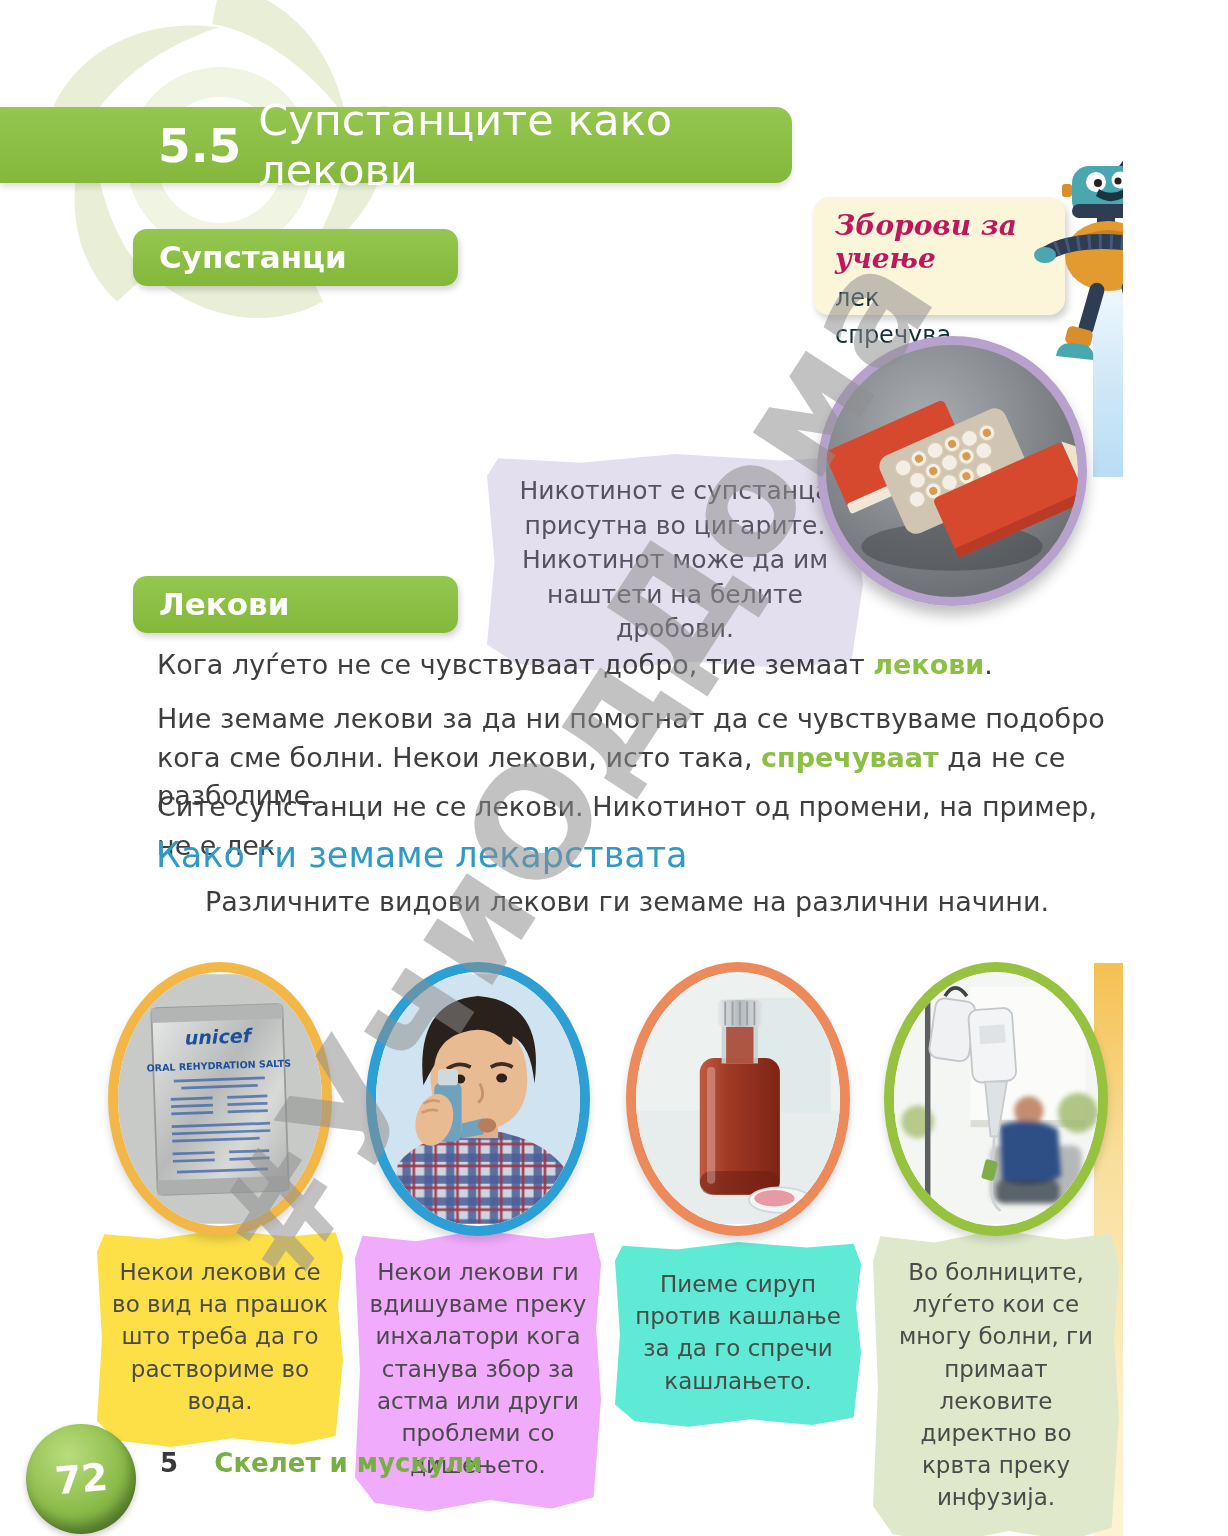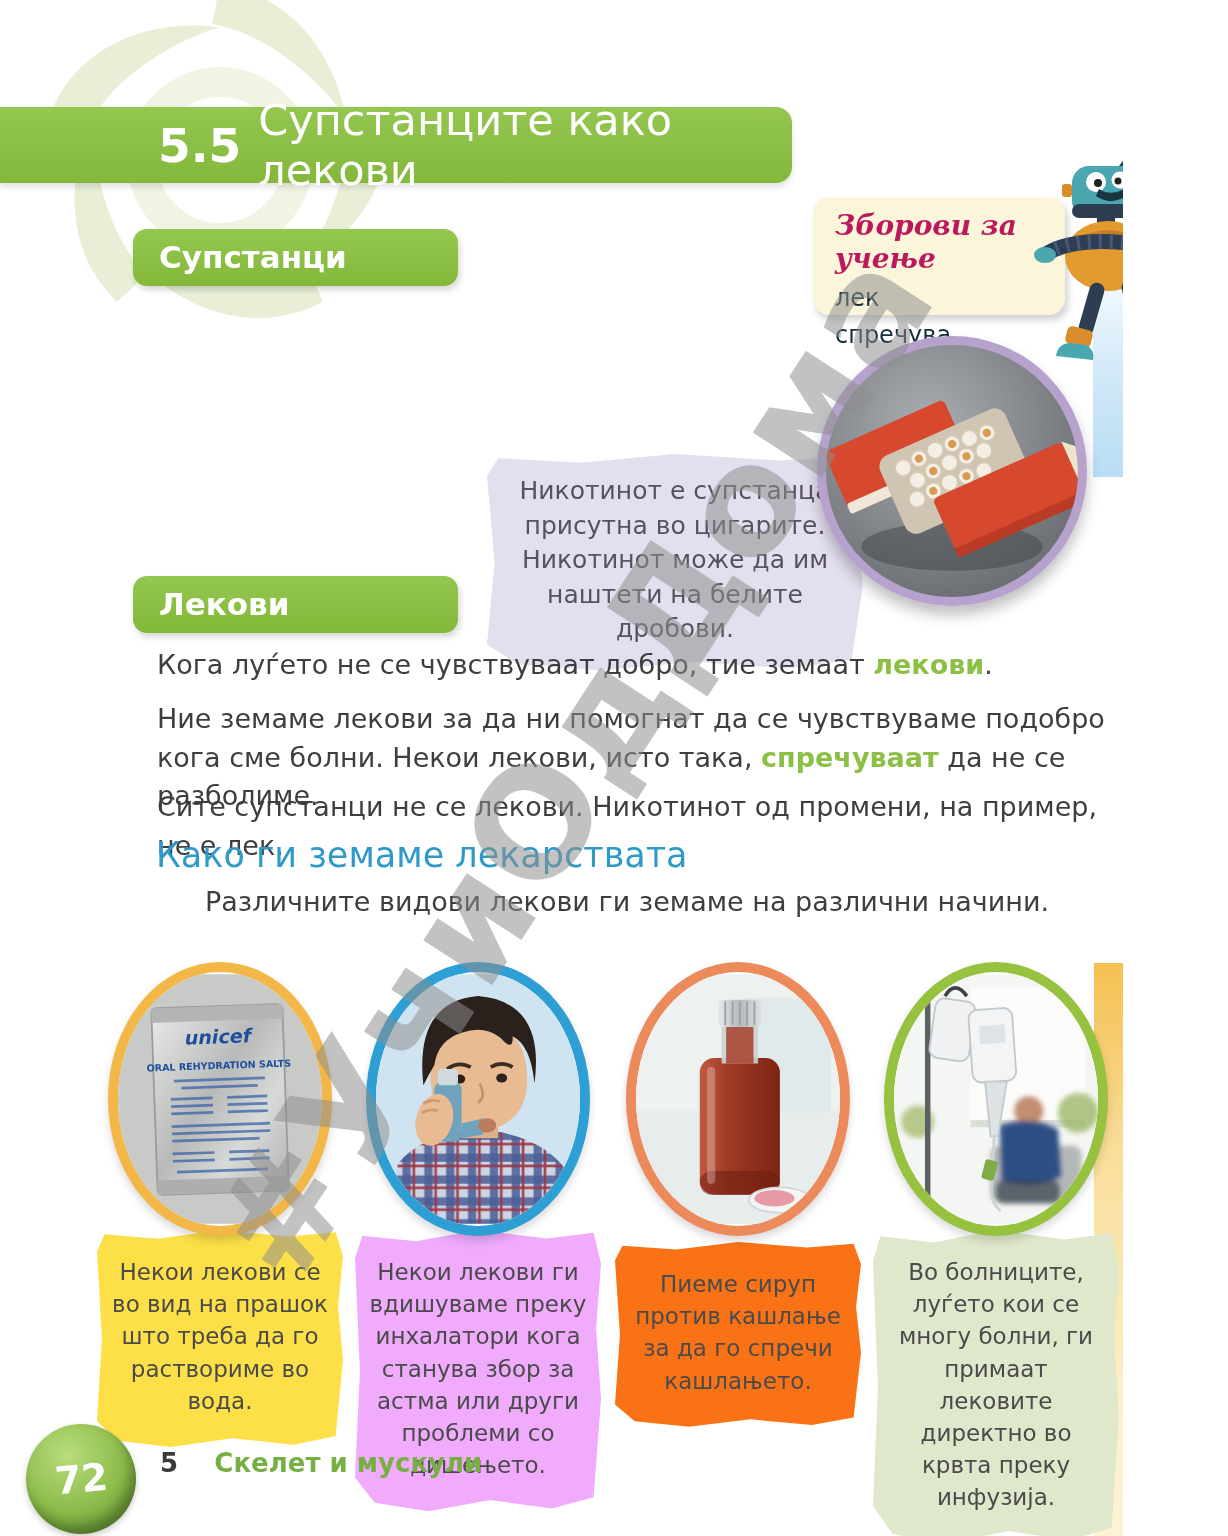--- a/index.html
+++ b/index.html
@@ -91,21 +91,21 @@
   #oval-2 { left:366px; border:10px solid #2e9fd4; }
   #oval-3 { left:626px; border:10px solid #ec8a5c; }
   #oval-4 { left:884px; border:10px solid #96c23f; }
 
   .card-caption {
     position:absolute; top:1230px; width:246px; padding:26px 14px 30px;
     text-align:center; font-size:23px; line-height:1.4; color:#4a4a4a; z-index:1;
   }
   #cap-1 { left:97px;  background:#fde047; }
   #cap-2 { left:355px; background:#f0abfc; }
-  #cap-3 { left:615px; top:1242px; background:#f97316; }
+  #cap-3 { left:615px; top:1242px; background:#5eead4; }
   #cap-4 { left:873px; background:#dfe8ca; }
 
   
   .footer-circle {
     position:absolute; left:26px; top:1424px; width:110px; height:110px; border-radius:50%;
     background:radial-gradient(circle at 38% 28%, #b9dc7d, #8abb49 55%, #5f9130 95%);
     display:flex; align-items:center; justify-content:center; z-index:2;
     box-shadow:inset -5px -9px 12px rgba(0,0,0,0.28), 0 3px 6px rgba(0,0,0,0.2);
   }
   .footer-circle span { color:#fff; font-size:38px; font-weight:bold; transform:rotate(-5deg); }

